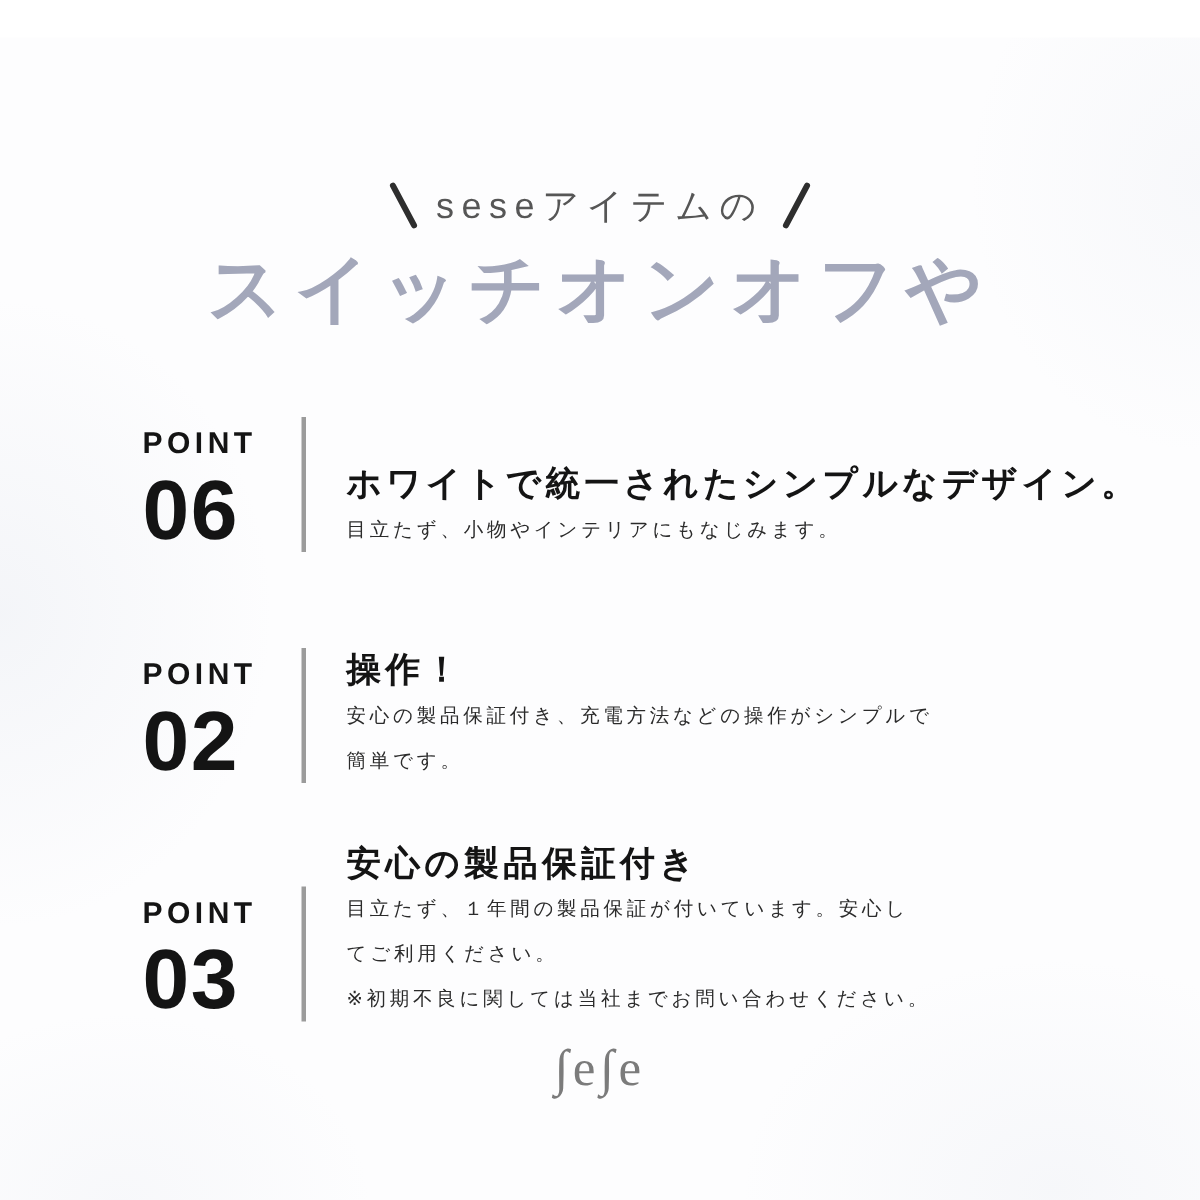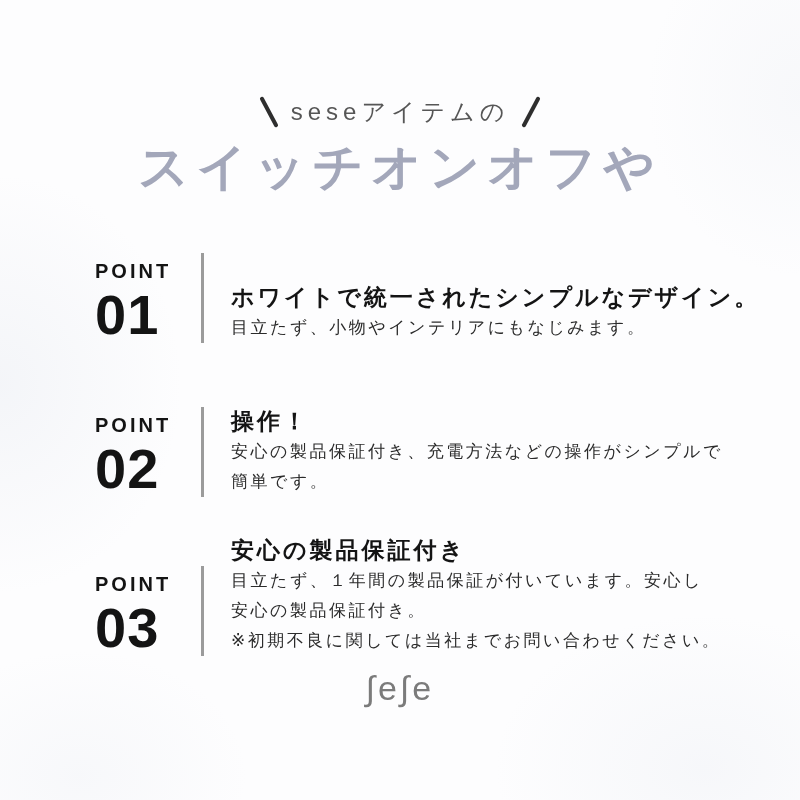--- a/index.html
+++ b/index.html
@@ -14,21 +14,21 @@
     width:800px; height:800px;
     background:
       radial-gradient(ellipse 260px 300px at 0% 48%, rgba(196,205,220,0.16), transparent 70%),
       radial-gradient(ellipse 220px 260px at 100% 12%, rgba(196,205,220,0.10), transparent 70%),
       radial-gradient(ellipse 300px 220px at 88% 96%, rgba(196,205,220,0.12), transparent 70%),
       radial-gradient(ellipse 240px 180px at 10% 97%, rgba(196,205,220,0.10), transparent 70%),
       #fdfdfe;
   }
 
   
-  .header { text-align:center; padding-top:93px; }
+  .header { text-align:center; padding-top:93px;margin-top:25px; }
   .tagline-row {
     display:flex; justify-content:center; align-items:center;
     gap:20px; height:38px;
   }
   .slash {
     display:inline-block; width:4px; height:34px;
     background:#2e2e2e; border-radius:2px;
   }
   .slash-left  { transform:rotate(-28deg); }
   .slash-right { transform:rotate(28deg); }
@@ -63,28 +63,28 @@
     flex:0 0 3px; width:3px; height:90px;
     background:#9b9b9b; margin-top:-2px;
   }
 
   .point-text { padding-left:27px; }
   .title-line {
     font-size:23px; font-weight:700; letter-spacing:3px;
     line-height:31px; color:#141414; white-space:nowrap;
   }
   .body-line {
-    font-size:17px; font-weight:400; letter-spacing:2.5px;
+    font-size:13px; font-weight:400; letter-spacing:2.5px;
     line-height:30px; color:#2b2b2b; white-space:nowrap;
   }
 
   
   .footer-logo {
     margin-top:10px; text-align:center;
-    font-family:Liberation Sans, sans-serif;
+    font-family:Liberation Serif, serif;
     font-size:34px; letter-spacing:3px;
     color:#7b7b7b; line-height:1.3;
   }
 </style>
 </head>
 <body>
 
 <div class="canvas">
 
   <div class="header">
@@ -94,21 +94,21 @@
       <span class="slash slash-right"></span>
     </div>
     <h1 class="main-title">スイッチオンオフや</h1>
   </div>
 
   <div class="points">
 
     <div class="point-row row-1">
       <div class="point-left">
         <div class="point-word">POINT</div>
-        <div class="point-num">01</div>
+        <div class="point-num">06</div>
       </div>
       <div class="point-divider"></div>
       <div class="point-text">
         <div class="title-line">ホワイトで統一されたシンプルなデザイン。</div>
         <div class="body-line">目立たず、小物やインテリアにもなじみます。</div>
       </div>
     </div>
 
     <div class="point-row row-2">
       <div class="point-left">
@@ -125,21 +125,21 @@
 
     <div class="point-row row-3">
       <div class="point-left">
         <div class="point-word">POINT</div>
         <div class="point-num">03</div>
       </div>
       <div class="point-divider"></div>
       <div class="point-text">
         <div class="title-line">安心の製品保証付き</div>
         <div class="body-line">目立たず、１年間の製品保証が付いています。安心し</div>
-        <div class="body-line">安心の製品保証付き。</div>
+        <div class="body-line">てご利用ください。</div>
         <div class="body-line">※初期不良に関しては当社までお問い合わせください。</div>
       </div>
     </div>
 
   </div>
 
   <div class="footer-logo" title="sese">∫e∫e</div>
 
 </div>
 

